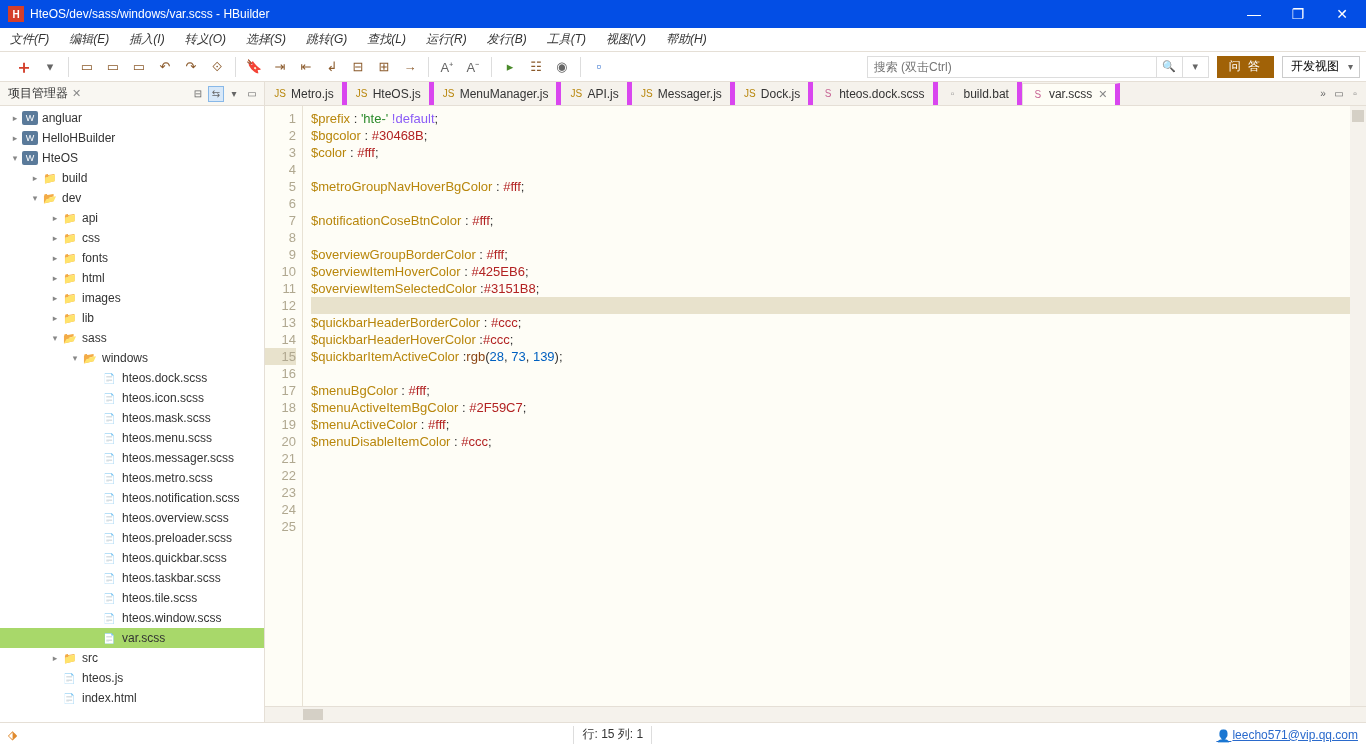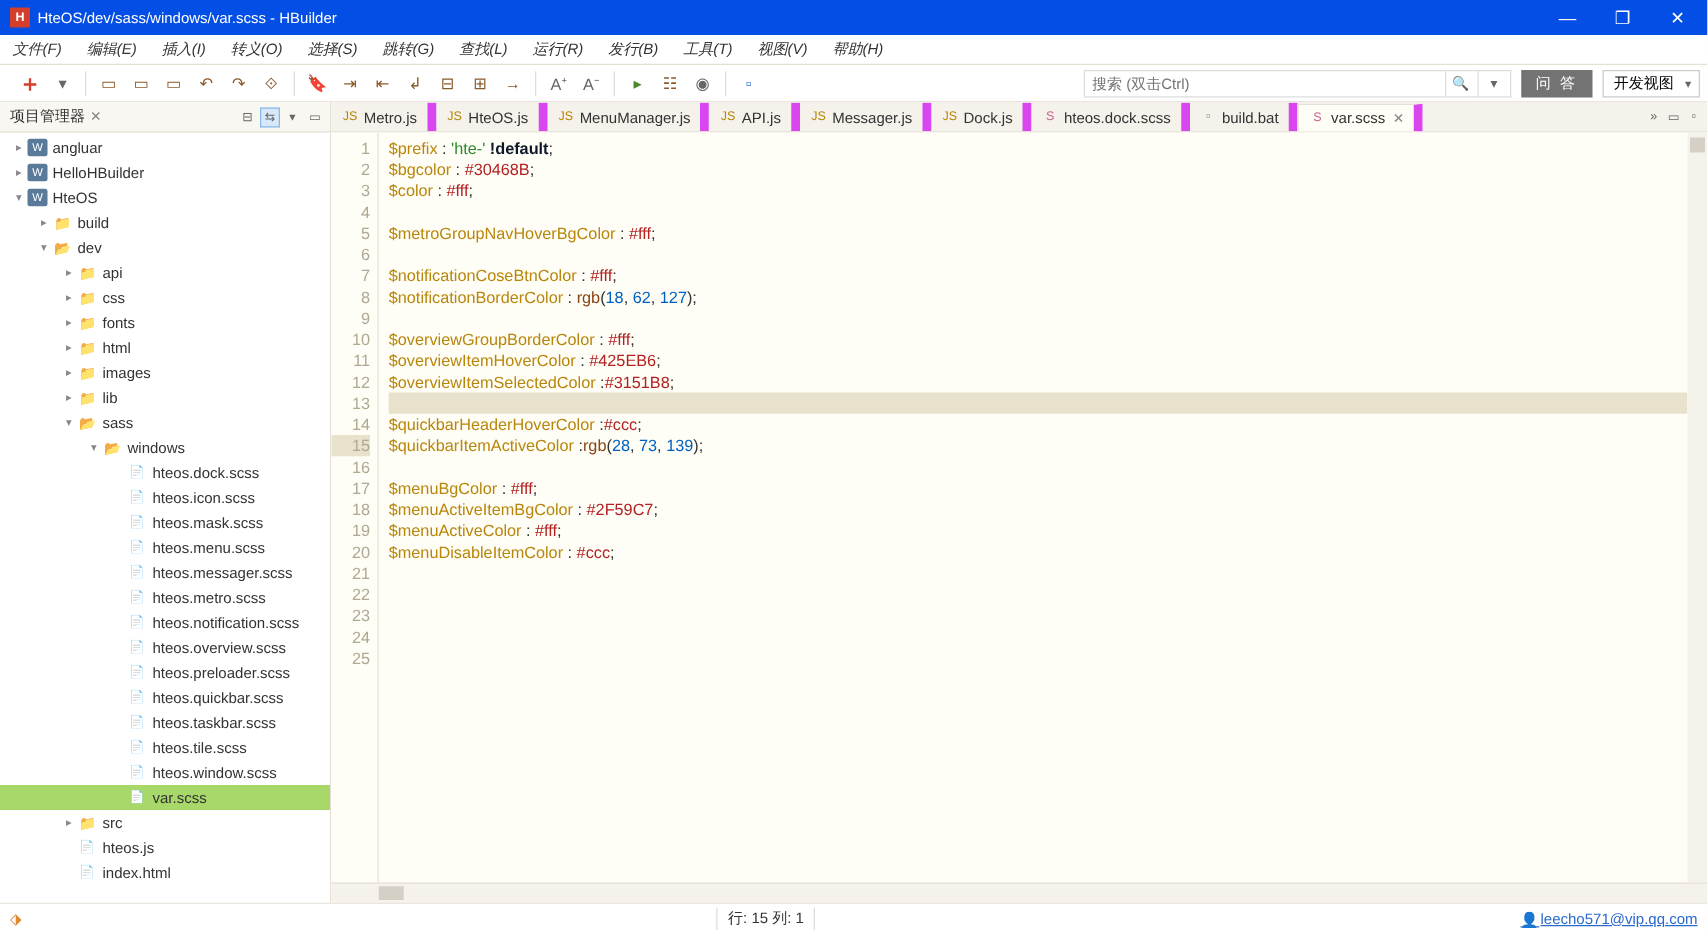--- a/index.html
+++ b/index.html
@@ -15,21 +15,21 @@
 .toolbar .tb-group { display:flex; align-items:center; gap:6px; padding:0 8px; }
 .toolbar .tb-sep { width:1px; height:20px; background:#ddd; }
 .toolbar .tb-btn { width:20px; height:20px; display:flex; align-items:center; justify-content:center; color:#666; cursor:pointer; font-size:13px; }
 .toolbar .tb-btn.new { color:#d43e2a; font-size:18px; font-weight:bold; }
 .toolbar .tb-btn.brown { color:#8b5a2b; }
 .toolbar .tb-btn.green { color:#4a8a2a; }
 .toolbar .tb-btn.blue { color:#2a6acc; }
 .toolbar .search { margin-left:auto; display:flex; align-items:center;padding-left:44px; }
 .toolbar .search input { width:290px; height:22px; border:1px solid #ddd; padding:0 6px; font-size:12px; }
 .toolbar .search .sbtn { width:26px; height:22px; border:1px solid #ddd; border-left:none; display:flex; align-items:center; justify-content:center; font-size:11px; color:#666; cursor:pointer; }
-.toolbar .qa-btn { height:22px; padding:0 12px; background:#737373; color:#fff; margin-left:8px; display:flex; align-items:center; cursor:pointer; letter-spacing:2px; }
+.toolbar .qa-btn { height:22px; padding:0 12px; background:#a16207; color:#fff; margin-left:8px; display:flex; align-items:center; cursor:pointer; letter-spacing:2px; }
 .toolbar .perspective { height:22px; border:1px solid #ccc; margin-left:8px; padding:0 20px 0 8px; display:flex; align-items:center; position:relative; cursor:pointer; }
 .toolbar .perspective::after { content:"▾"; position:absolute; right:6px; font-size:10px; color:#666; }
 .main { display:flex; height:640px; }
 .sidebar { width:265px; border-right:1px solid #e5dfd6; display:flex; flex-direction:column; background:#fff; overflow:hidden; }
 .sb-header { height:24px; border-bottom:1px solid #e5dfd6; display:flex; align-items:center; padding:0 4px 0 8px; background:#f9f7f2; }
 .sb-header .sb-title { font-size:12px; color:#333; }
 .sb-header .sb-close { margin-left:4px; color:#888; font-size:11px; }
 .sb-header .sb-tools { margin-left:auto; display:flex; gap:2px; }
 .sb-header .sb-tools .sbt { width:16px; height:16px; display:flex; align-items:center; justify-content:center; font-size:10px; color:#666; cursor:pointer; }
 .sb-header .sb-tools .sbt.active { background:#d8e8f8; border:1px solid #88b8e8; }
@@ -41,38 +41,38 @@
 .tree-row.selected { background:#a8d86a; }
 .tree-arrow { width:14px; text-align:center; color:#888; font-size:9px; }
 .tree-icon { width:16px; height:14px; margin-right:4px; display:flex; align-items:center; justify-content:center; font-size:11px; }
 .tree-icon.folder { color:#888; }
 .tree-icon.folder.open { color:#888; }
 .tree-icon.file { color:#888; font-size:10px; }
 .tree-icon.proj { background:#5a7a9a; color:#fff; font-size:9px; border-radius:2px; padding:0 2px; }
 .tree-label { color:#333; font-size:12px; }
 .editor { flex:1; display:flex; flex-direction:column; overflow:hidden; }
 .tabs { height:24px; background:#f5f2ec; border-bottom:1px solid #e5dfd6; display:flex; align-items:center; overflow:hidden; position:relative; }
-.tab { height:23px; padding:0 8px; display:flex; align-items:center; gap:4px; border-right:7px solid #d946ef; cursor:pointer; font-size:12px; color:#333; }
+.tab { height:23px; padding:0 8px; display:flex; align-items:center; gap:4px; border-right:5px solid #d946ef; cursor:pointer; font-size:12px; color:#333; }
 .tab.active { background:#fefdf6; border-bottom:1px solid #fefdf6; margin-bottom:-1px; border-top:1px solid #e5dfd6; border-left:1px solid #e5dfd6; }
 .tab .ticon { width:14px; height:14px; display:flex; align-items:center; justify-content:center; font-size:10px; }
 .tab .ticon.js { color:#b8860b; }
 .tab .ticon.scss { color:#c76494; }
 .tab .ticon.bat { color:#888; }
 .tab .tclose { color:#888; font-size:11px; margin-left:2px; }
 .tabs .tabs-tools { margin-left:auto; display:flex; gap:2px; padding-right:4px; }
 .tabs .tabs-tools .tt { width:14px; height:14px; display:flex; align-items:center; justify-content:center; font-size:10px; color:#666; cursor:pointer; }
 .codearea { flex:1; background:#fefdf6; display:flex; overflow:hidden; position:relative; }
 .gutter { width:38px; background:#fefdf6; text-align:right; padding:4px 6px 0 0; color:#b0a890; font-family:Consolas,monospace; font-size:13px; line-height:17px; border-right:1px solid #e8e2d4; }
 .gutter .gline.active { background:#e8e2cc; }
 .code { flex:1; padding:4px 0 0 8px; font-family:Consolas,monospace; font-size:13px; line-height:17px; overflow-x:auto; }
 .code .cline { height:17px; white-space:pre; }
 .code .cline.highlight { background:#e8e2cc; }
 .code .var { color:#b8860b; }
 .code .str { color:#2a8a2a; }
-.code .kw { color:#0f172a; font-weight:bold; }
+.code .kw { color:#8b5cf6; font-weight:normal; }
 .code .punc { color:#333; }
 .code .num { color:#0060c0; }
 .code .hex { color:#b22222; }
 .code .fn { color:#8b4513; }
 .vscroll { width:16px; background:#f5f2ec; position:relative; }
 .vscroll-thumb { position:absolute; top:4px; left:2px; right:2px; height:12px; background:#d5d0c6; }
 .hscroll { height:16px; background:#f5f2ec; border-top:1px solid #e5dfd6; position:relative; }
 .hscroll-thumb { position:absolute; left:38px; top:2px; bottom:2px; width:20px; background:#d5d0c6; }
 .statusbar { height:24px; background:#fff; border-top:1px solid #e5dfd6; display:flex; align-items:center; padding:0 8px; font-size:12px; }
 .statusbar .sb-sep { width:1px; height:18px; background:#ddd; margin:0 8px; }
@@ -395,26 +395,26 @@
           <div class="gline">25</div>
         </div>
       <div class="code" id="code">
           <div class="cline"><span class="var">$prefix</span><span class="punc"> : </span><span class="str">'hte-'</span><span class="kw"> !default</span><span class="punc">;</span></div>
           <div class="cline"><span class="var">$bgcolor</span><span class="punc"> : </span><span class="hex">#30468B</span><span class="punc">;</span></div>
           <div class="cline"><span class="var">$color</span><span class="punc"> : </span><span class="hex">#fff</span><span class="punc">;</span></div>
           <div class="cline"></div>
           <div class="cline"><span class="var">$metroGroupNavHoverBgColor</span><span class="punc"> : </span><span class="hex">#fff</span><span class="punc">;</span></div>
           <div class="cline"></div>
           <div class="cline"><span class="var">$notificationCoseBtnColor</span><span class="punc"> : </span><span class="hex">#fff</span><span class="punc">;</span></div>
-          <div class="cline"><span class="var">$notificationBorderColor</span><span class="punc"> : </span><span class="fn">rgb</span><span class="punc">(</span><span class="num">18</span><span class="punc">, </span><span class="num">62</span><span class="punc">, </span><span class="num">127</span><span class="punc">);</span></div>
           <div class="cline"></div>
           <div class="cline"><span class="var">$overviewGroupBorderColor</span><span class="punc"> : </span><span class="hex">#fff</span><span class="punc">;</span></div>
           <div class="cline"><span class="var">$overviewItemHoverColor</span><span class="punc"> : </span><span class="hex">#425EB6</span><span class="punc">;</span></div>
           <div class="cline"><span class="var">$overviewItemSelectedColor</span><span class="punc"> :</span><span class="hex">#3151B8</span><span class="punc">;</span></div>
           <div class="cline highlight"></div>
+          <div class="cline"><span class="var">$quickbarHeaderBorderColor</span><span class="punc"> : </span><span class="hex">#ccc</span><span class="punc">;</span></div>
           <div class="cline"><span class="var">$quickbarHeaderHoverColor</span><span class="punc"> :</span><span class="hex">#ccc</span><span class="punc">;</span></div>
           <div class="cline"><span class="var">$quickbarItemActiveColor</span><span class="punc"> :</span><span class="fn">rgb</span><span class="punc">(</span><span class="num">28</span><span class="punc">, </span><span class="num">73</span><span class="punc">, </span><span class="num">139</span><span class="punc">);</span></div>
           <div class="cline"></div>
           <div class="cline"><span class="var">$menuBgColor</span><span class="punc"> : </span><span class="hex">#fff</span><span class="punc">;</span></div>
           <div class="cline"><span class="var">$menuActiveItemBgColor</span><span class="punc"> : </span><span class="hex">#2F59C7</span><span class="punc">;</span></div>
           <div class="cline"><span class="var">$menuActiveColor</span><span class="punc"> : </span><span class="hex">#fff</span><span class="punc">;</span></div>
           <div class="cline"><span class="var">$menuDisableItemColor</span><span class="punc"> : </span><span class="hex">#ccc</span><span class="punc">;</span></div>
           <div class="cline"></div>
         </div>
       <div class="vscroll">

